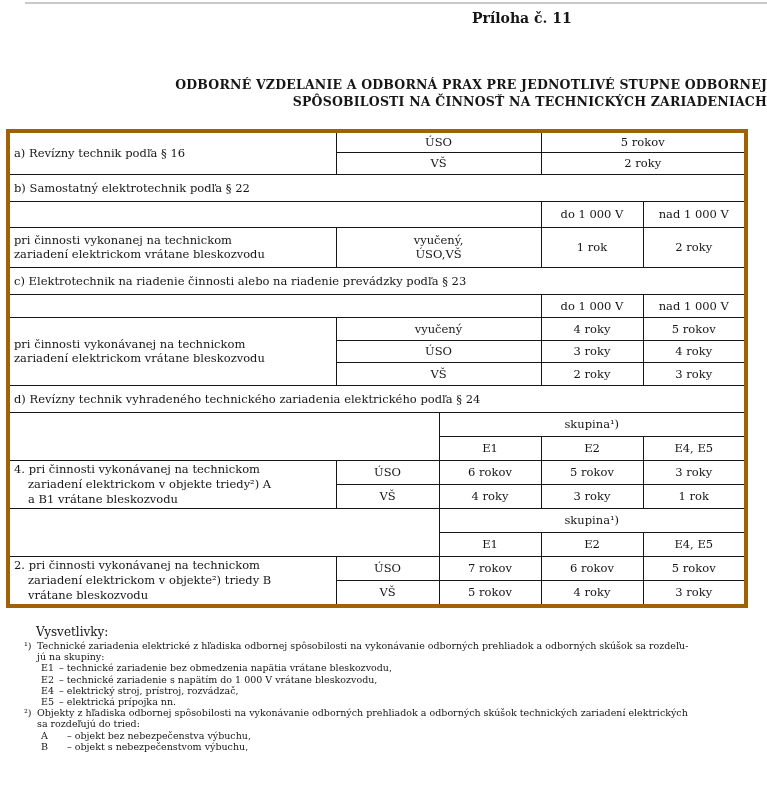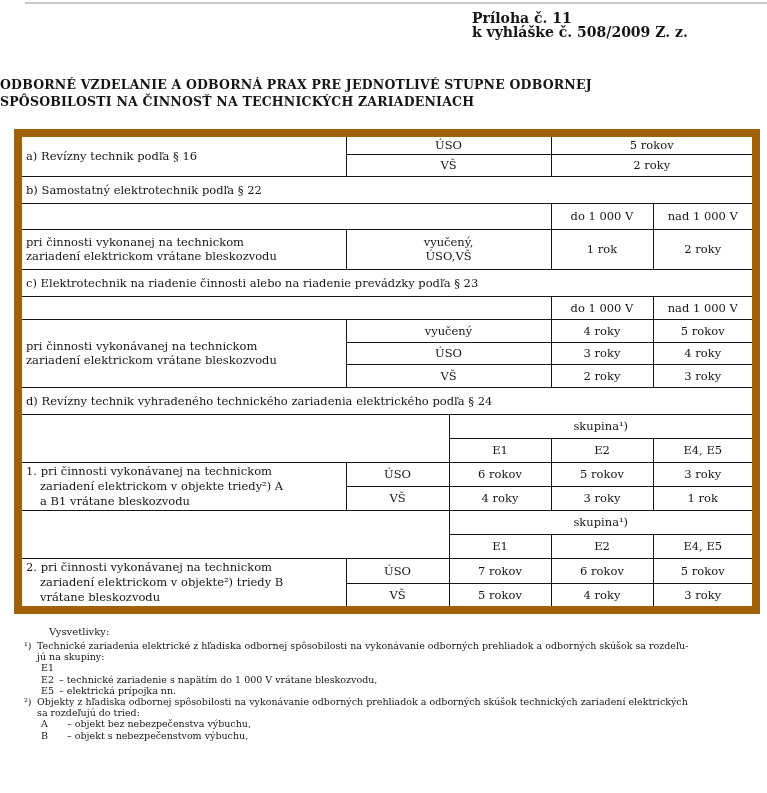--- a/index.html
+++ b/index.html
@@ -4,61 +4,60 @@
 <style>
   * { margin:0; padding:0; box-sizing:border-box; }
   html,body { background:#ffffff; }
   body { font-family:"DejaVu Serif", serif; color:#161616; }
   .page { position:relative; width:767px; height:793px; background:#ffffff; overflow:hidden; }
 
   .top-rule { position:absolute; top:2px; left:25px; right:0; height:2px; background:#c9c9c9; }
 
   .annex { position:absolute; top:11px; left:472px; font-size:14px; font-weight:bold; line-height:14px; }
 
-  .title-block { position:absolute; top:76px; left:0; width:767px; text-align:left;
+  .title-block { position:absolute; top:76px; left:0; width:767px; text-align:right;
                  font-size:12.5px; font-weight:bold; line-height:17px; letter-spacing:0.2px; }
 
-  table.tbl { position:absolute; top:129px; left:14px; width:738px;
+  table.tbl { position:absolute; top:129px; left:6px; width:738px;
               border-collapse:collapse; table-layout:fixed;
-              font-size:11.5px; line-height:14px; border:8px solid #a16207; }
+              font-size:11.5px; line-height:14px; border:4px solid #a16207; }
   table.tbl td { border:1px solid #161616; padding:1px 4px; vertical-align:middle; overflow:hidden; }
 
   td.sec   { text-align:left; padding-left:5px;margin-top:20px; }
   td.atitle{ text-align:left; padding-left:5px; vertical-align:top; padding-top:3px; }
   td.desc  { text-align:left; padding-left:20px; }
   td.descd { text-align:left; padding-left:16px; vertical-align:top; padding-top:2px; line-height:15px; }
   td.descd .cont { margin-left:14px; }
   td.l     { text-align:center; padding-left:4px;margin-left:45px; }
   td.c     { text-align:center;margin-top:32px; }
   td.empty { }
 
   tr.h21{height:21px} tr.h22{height:22px} tr.h23{height:23px} tr.h24{height:24px}
   tr.h25{height:25px} tr.h26{height:26px} tr.h27{height:27px} tr.h40{height:40px}
 
   .footnotes { position:absolute; top:625px; left:24px; width:736px;
                font-size:9.5px; line-height:11.2px; }
-  .fn-heading { font-size:10px; line-height:14px; margin-left:25px; margin-bottom:1px; }
+  .fn-heading { font-size:12px; line-height:14px; margin-left:12px; margin-bottom:1px; }
   .fn { display:flex; }
   .fn-marker { width:13px; flex:0 0 13px; }
   .fn-body { flex:1; }
   .fn-items { margin-left:4px; }
   .fn-item { display:flex; }
   .fn-label-1 { width:18px; flex:0 0 18px; }
   .fn-label-2 { width:26px; flex:0 0 26px; }
 </style>
 </head>
 <body>
 
 <div class="page">
 
   <div class="top-rule"></div>
 
   <div class="annex">
     <div>Príloha č. 11</div>
-    <div>k vyhláške č. 508/2009 Z. z.</div>
   </div>
 
   <div class="title-block">
     <div>ODBORNÉ VZDELANIE A ODBORNÁ PRAX PRE JEDNOTLIVÉ STUPNE ODBORNEJ</div>
     <div>SPÔSOBILOSTI NA ČINNOSŤ NA TECHNICKÝCH ZARIADENIACH</div>
   </div>
 
   <table class="tbl">
     <colgroup>
       <col style="width:328px">
@@ -135,21 +134,21 @@
         <td class="empty" colspan="2" rowspan="2"></td>
         <td class="c" colspan="3">skupina¹)</td>
       </tr>
       <tr class="h24">
         <td class="c">E1</td>
         <td class="c">E2</td>
         <td class="c">E4, E5</td>
       </tr>
       <tr class="h24">
         <td class="descd" rowspan="2">
-          <div>1. pri činnosti vykonávanej na technickom</div>
+          <div>4. pri činnosti vykonávanej na technickom</div>
           <div class="cont">zariadení elektrickom v objekte triedy²) A</div>
           <div class="cont">a B1 vrátane bleskozvodu</div>
         </td>
         <td class="l">ÚSO</td>
         <td class="c">6 rokov</td>
         <td class="c">5 rokov</td>
         <td class="c">3 roky</td>
       </tr>
       <tr class="h24">
         <td class="l">VŠ</td>
@@ -190,24 +189,29 @@
     <div class="fn-heading">Vysvetlivky:</div>
 
     <div class="fn">
       <span class="fn-marker">¹)</span>
       <div class="fn-body">
         <div>Technické zariadenia elektrické z hľadiska odbornej spôsobilosti na vykonávanie odborných prehliadok a odborných skúšok sa rozdeľu-</div>
         <div>jú na skupiny:</div>
         <div class="fn-items">
           <div class="fn-item">
             <span class="fn-label-1">E1</span>
+            <span>– technické zariadenie bez obmedzenia napätia vrátane bleskozvodu,</span>
           </div>
           <div class="fn-item">
             <span class="fn-label-1">E2</span>
             <span>– technické zariadenie s napätím do 1 000 V vrátane bleskozvodu,</span>
+          </div>
+          <div class="fn-item">
+            <span class="fn-label-1">E4</span>
+            <span>– elektrický stroj, prístroj, rozvádzač,</span>
           </div>
           <div class="fn-item">
             <span class="fn-label-1">E5</span>
             <span>– elektrická prípojka nn.</span>
           </div>
         </div>
       </div>
     </div>
 
     <div class="fn">

